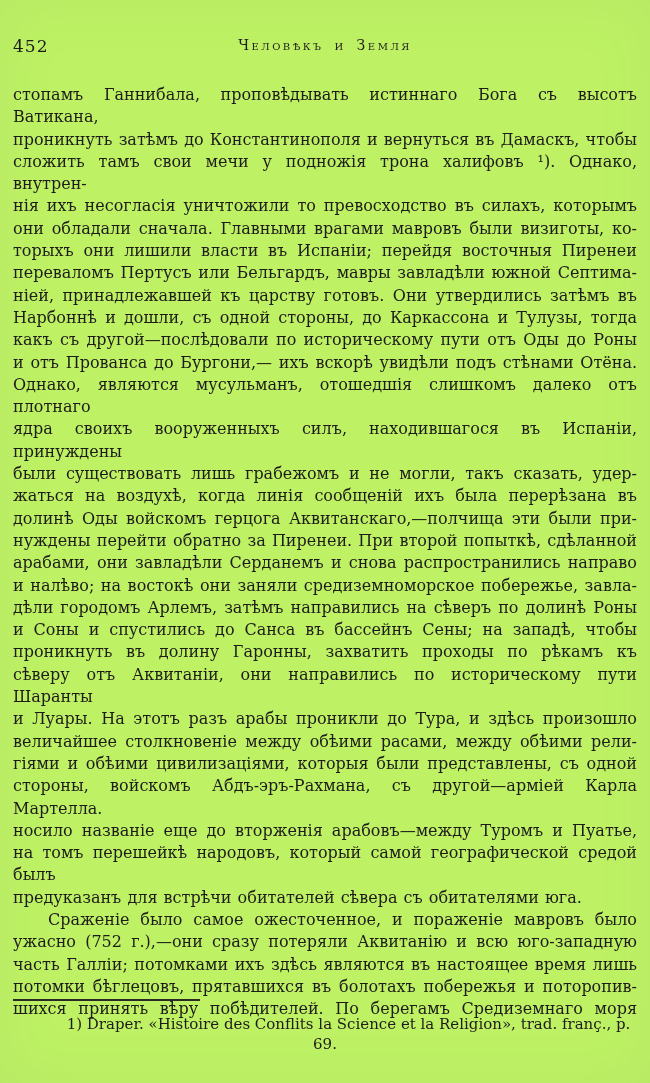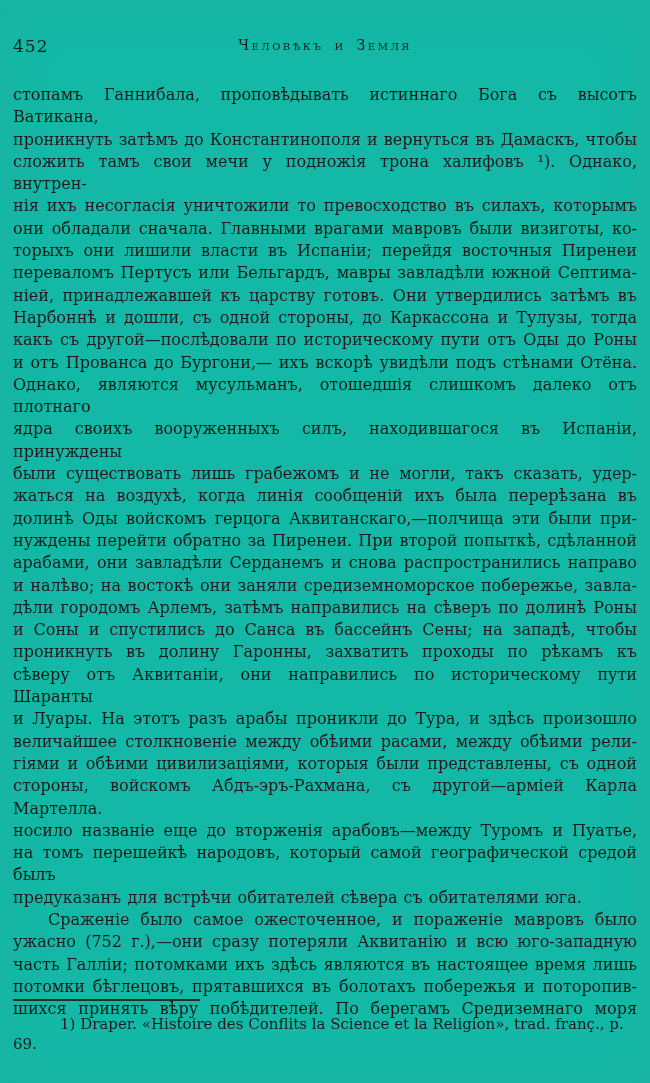--- a/index.html
+++ b/index.html
@@ -4,21 +4,21 @@
 <style>
   html, body {
     margin: 0;
     padding: 0;
     background: #e9e9e9;
   }
   .page {
     position: relative;
     width: 650px;
     height: 1083px;
-    background: #14b8a6;
+    background: #bef264;
     color: #1e1c1a;
     font-family: "DejaVu Serif", serif;
     overflow: hidden;
     box-shadow: inset 0 0 60px rgba(120,120,120,0.08);
   }
   .header {
     position: absolute;
     top: 36px;
     left: 13px;
     right: 13px;
@@ -68,20 +68,21 @@
     background: #2b2926;
   }
   .footnote {
     position: absolute;
     top: 1014px;
     left: 13px;
     right: 13px;
     font-size: 15px;
     line-height: 20px;
     text-indent: 47px;
+    text-align: center;
   }
 </style>
 </head>
 <body>
 
 <div class="page">
 
   <div class="header">
     <span class="pagenum">452</span>
     <span class="title">Человѣкъ и Земля</span>

